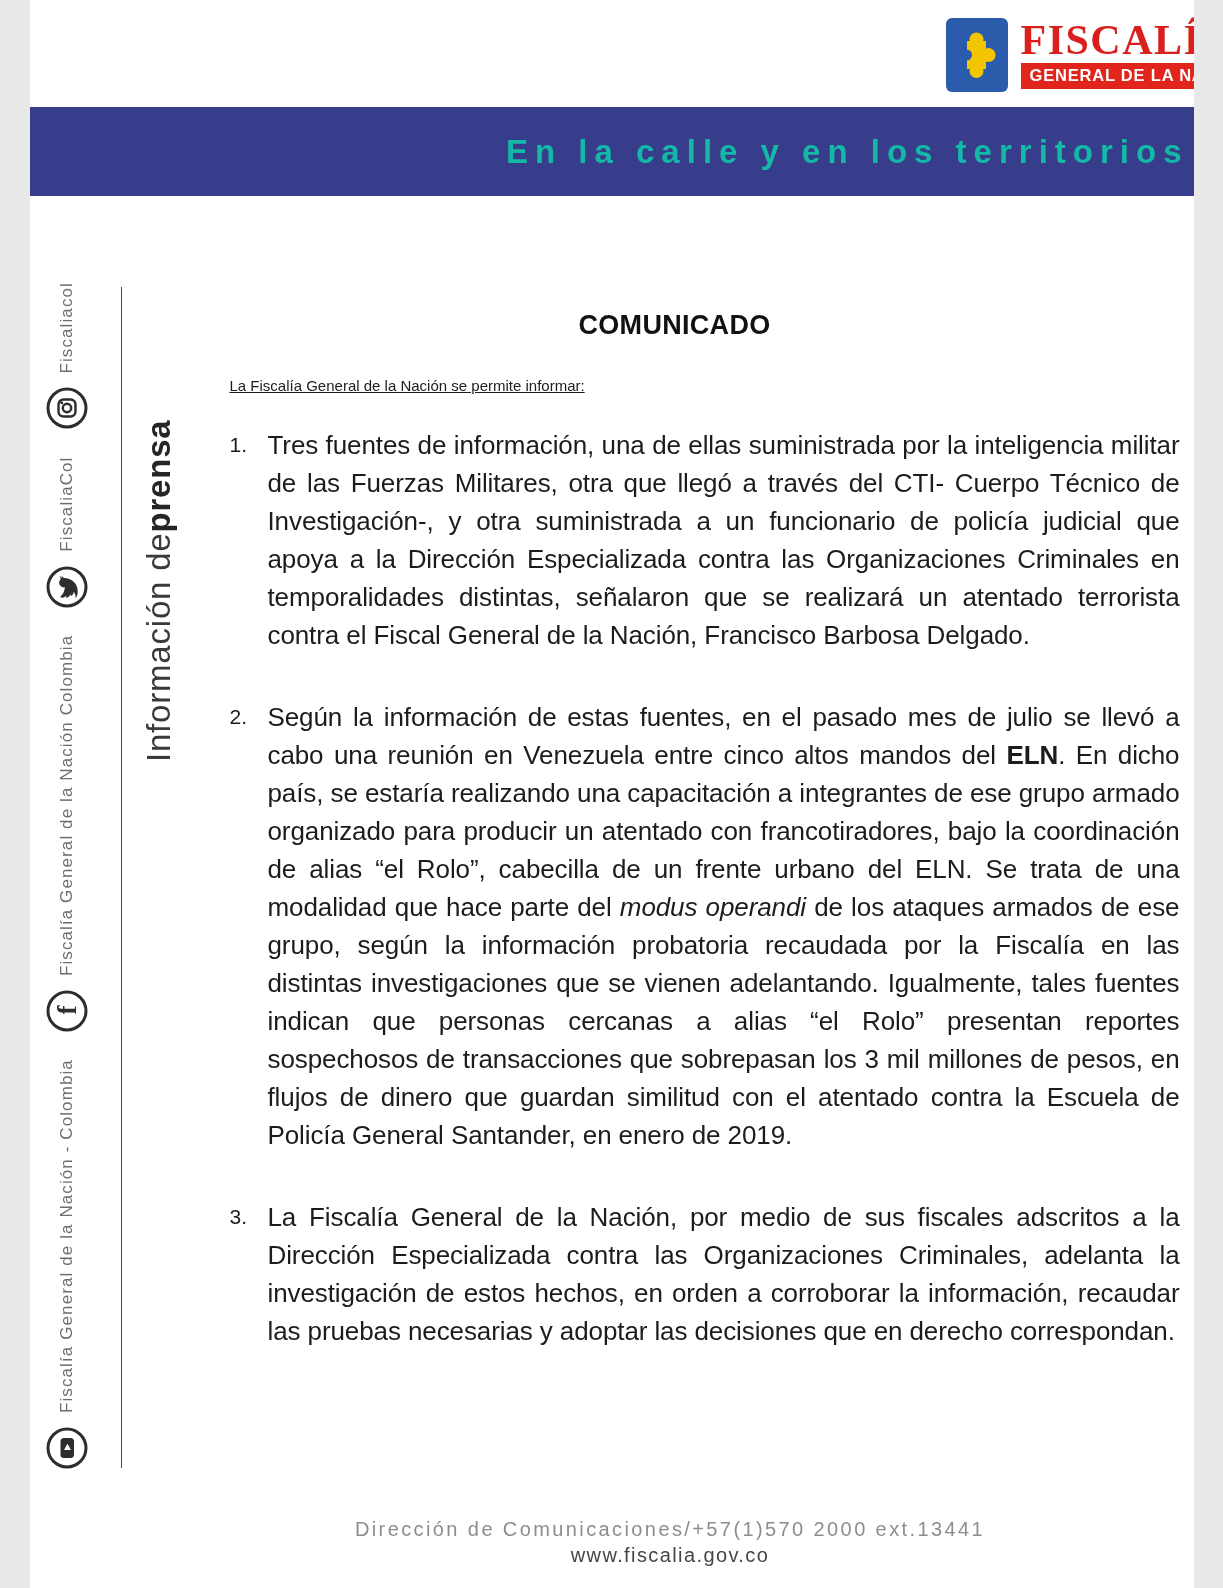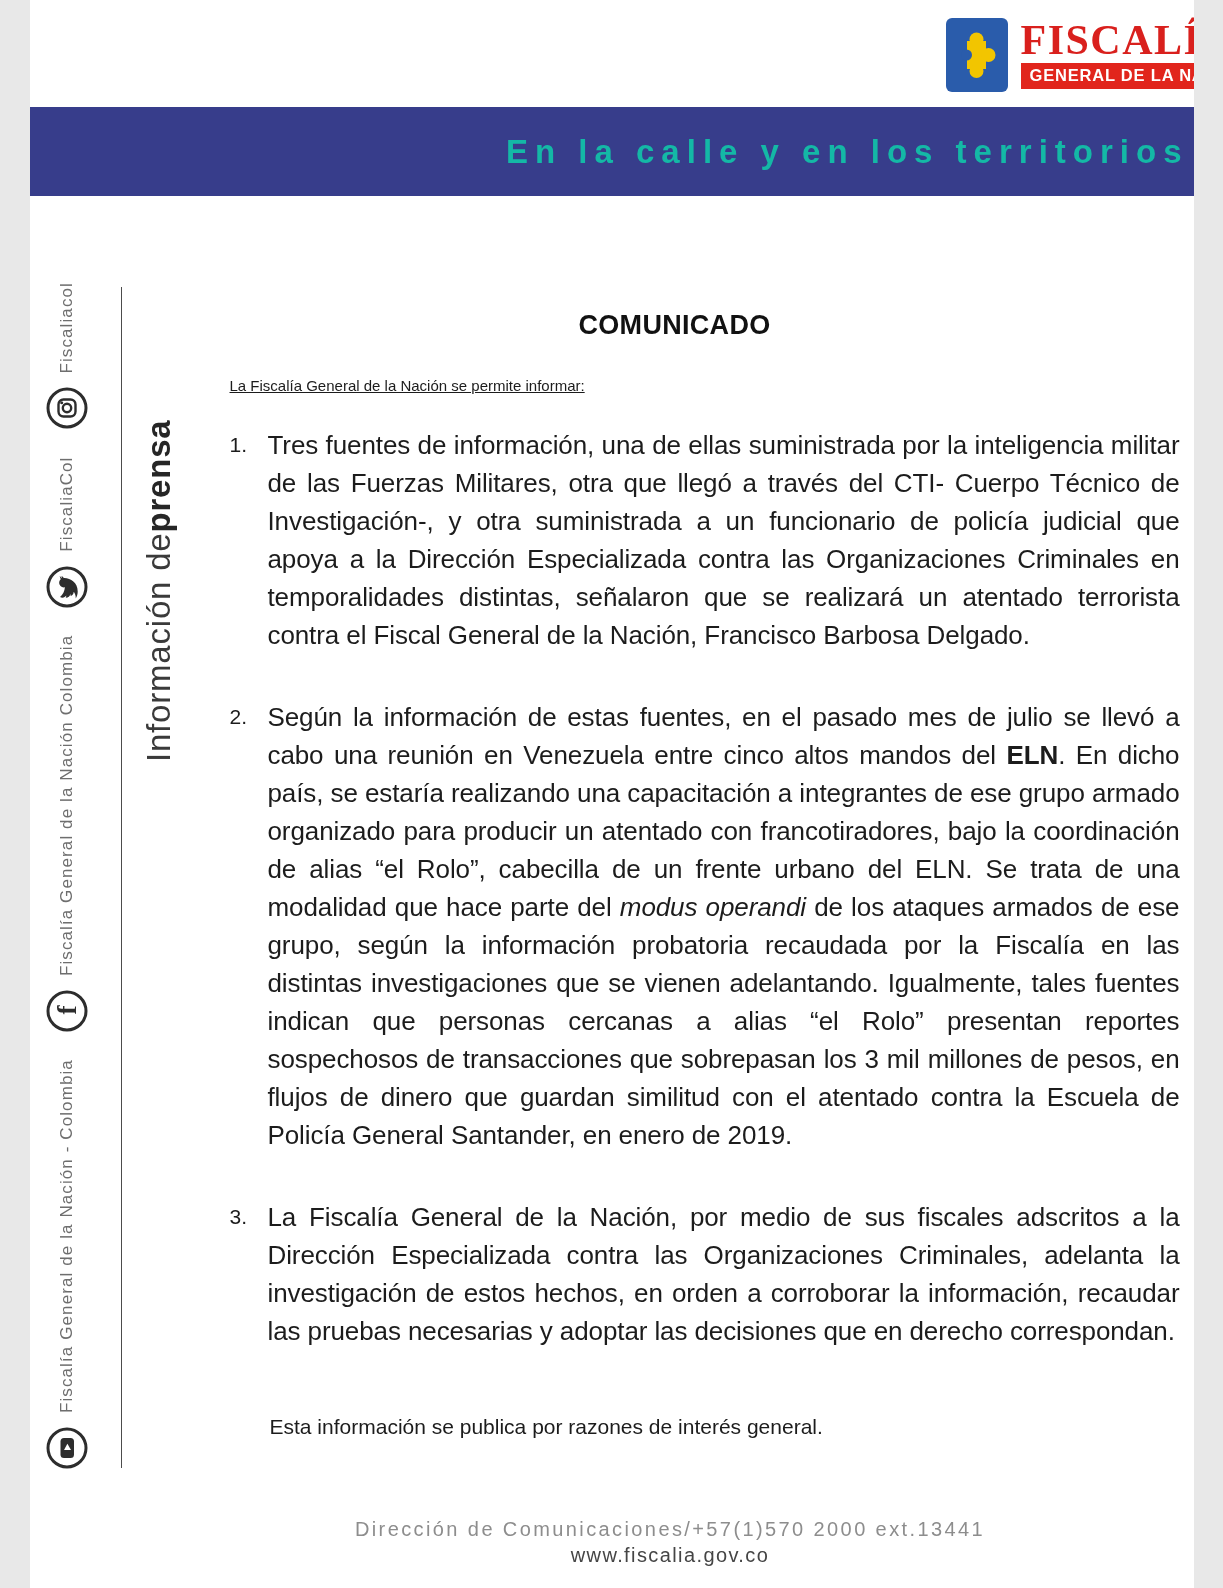--- a/index.html
+++ b/index.html
@@ -148,21 +148,20 @@
     <div class="list-item">
       <div class="list-num">2.</div>
       <div class="list-text"><span>Según la información de estas fuentes, en el pasado mes de julio se llevó a cabo una reunión en Venezuela entre cinco altos mandos del </span><span style="font-weight: 700;">ELN</span><span>. En dicho país, se estaría realizando una capacitación a integrantes de ese grupo armado organizado para producir un atentado con francotiradores, bajo la coordinación de alias “el Rolo”, cabecilla de un frente urbano del ELN. Se trata de una modalidad que hace parte del </span><span style="font-style: italic;">modus operandi</span><span> de los ataques armados de ese grupo, según la información probatoria recaudada por la Fiscalía en las distintas investigaciones que se vienen adelantando. Igualmente, tales fuentes indican que personas cercanas a alias “el Rolo” presentan reportes sospechosos de transacciones que sobrepasan los 3 mil millones de pesos, en flujos de dinero que guardan similitud con el atentado contra la Escuela de Policía General Santander, en enero de 2019.</span></div>
     </div>
 
     <div class="list-item third">
       <div class="list-num">3.</div>
       <div class="list-text"><span>La Fiscalía General de la Nación, por medio de sus fiscales adscritos a la Dirección Especializada contra las Organizaciones Criminales, adelanta la investigación de estos hechos, en orden a corroborar la información, recaudar las pruebas necesarias y adoptar las decisiones que en derecho correspondan.</span></div>
     </div>
 
-    <div class="doc-closing">Esta información se publica por razones de interés general.</div>
   </div>
 
   <div class="footer">
     <div class="footer-line1">Dirección de Comunicaciones/+57(1)570 2000 ext.13441</div>
     <div class="footer-line2">www.fiscalia.gov.co</div>
   </div>
 
 </div>
 
 </body></html>

